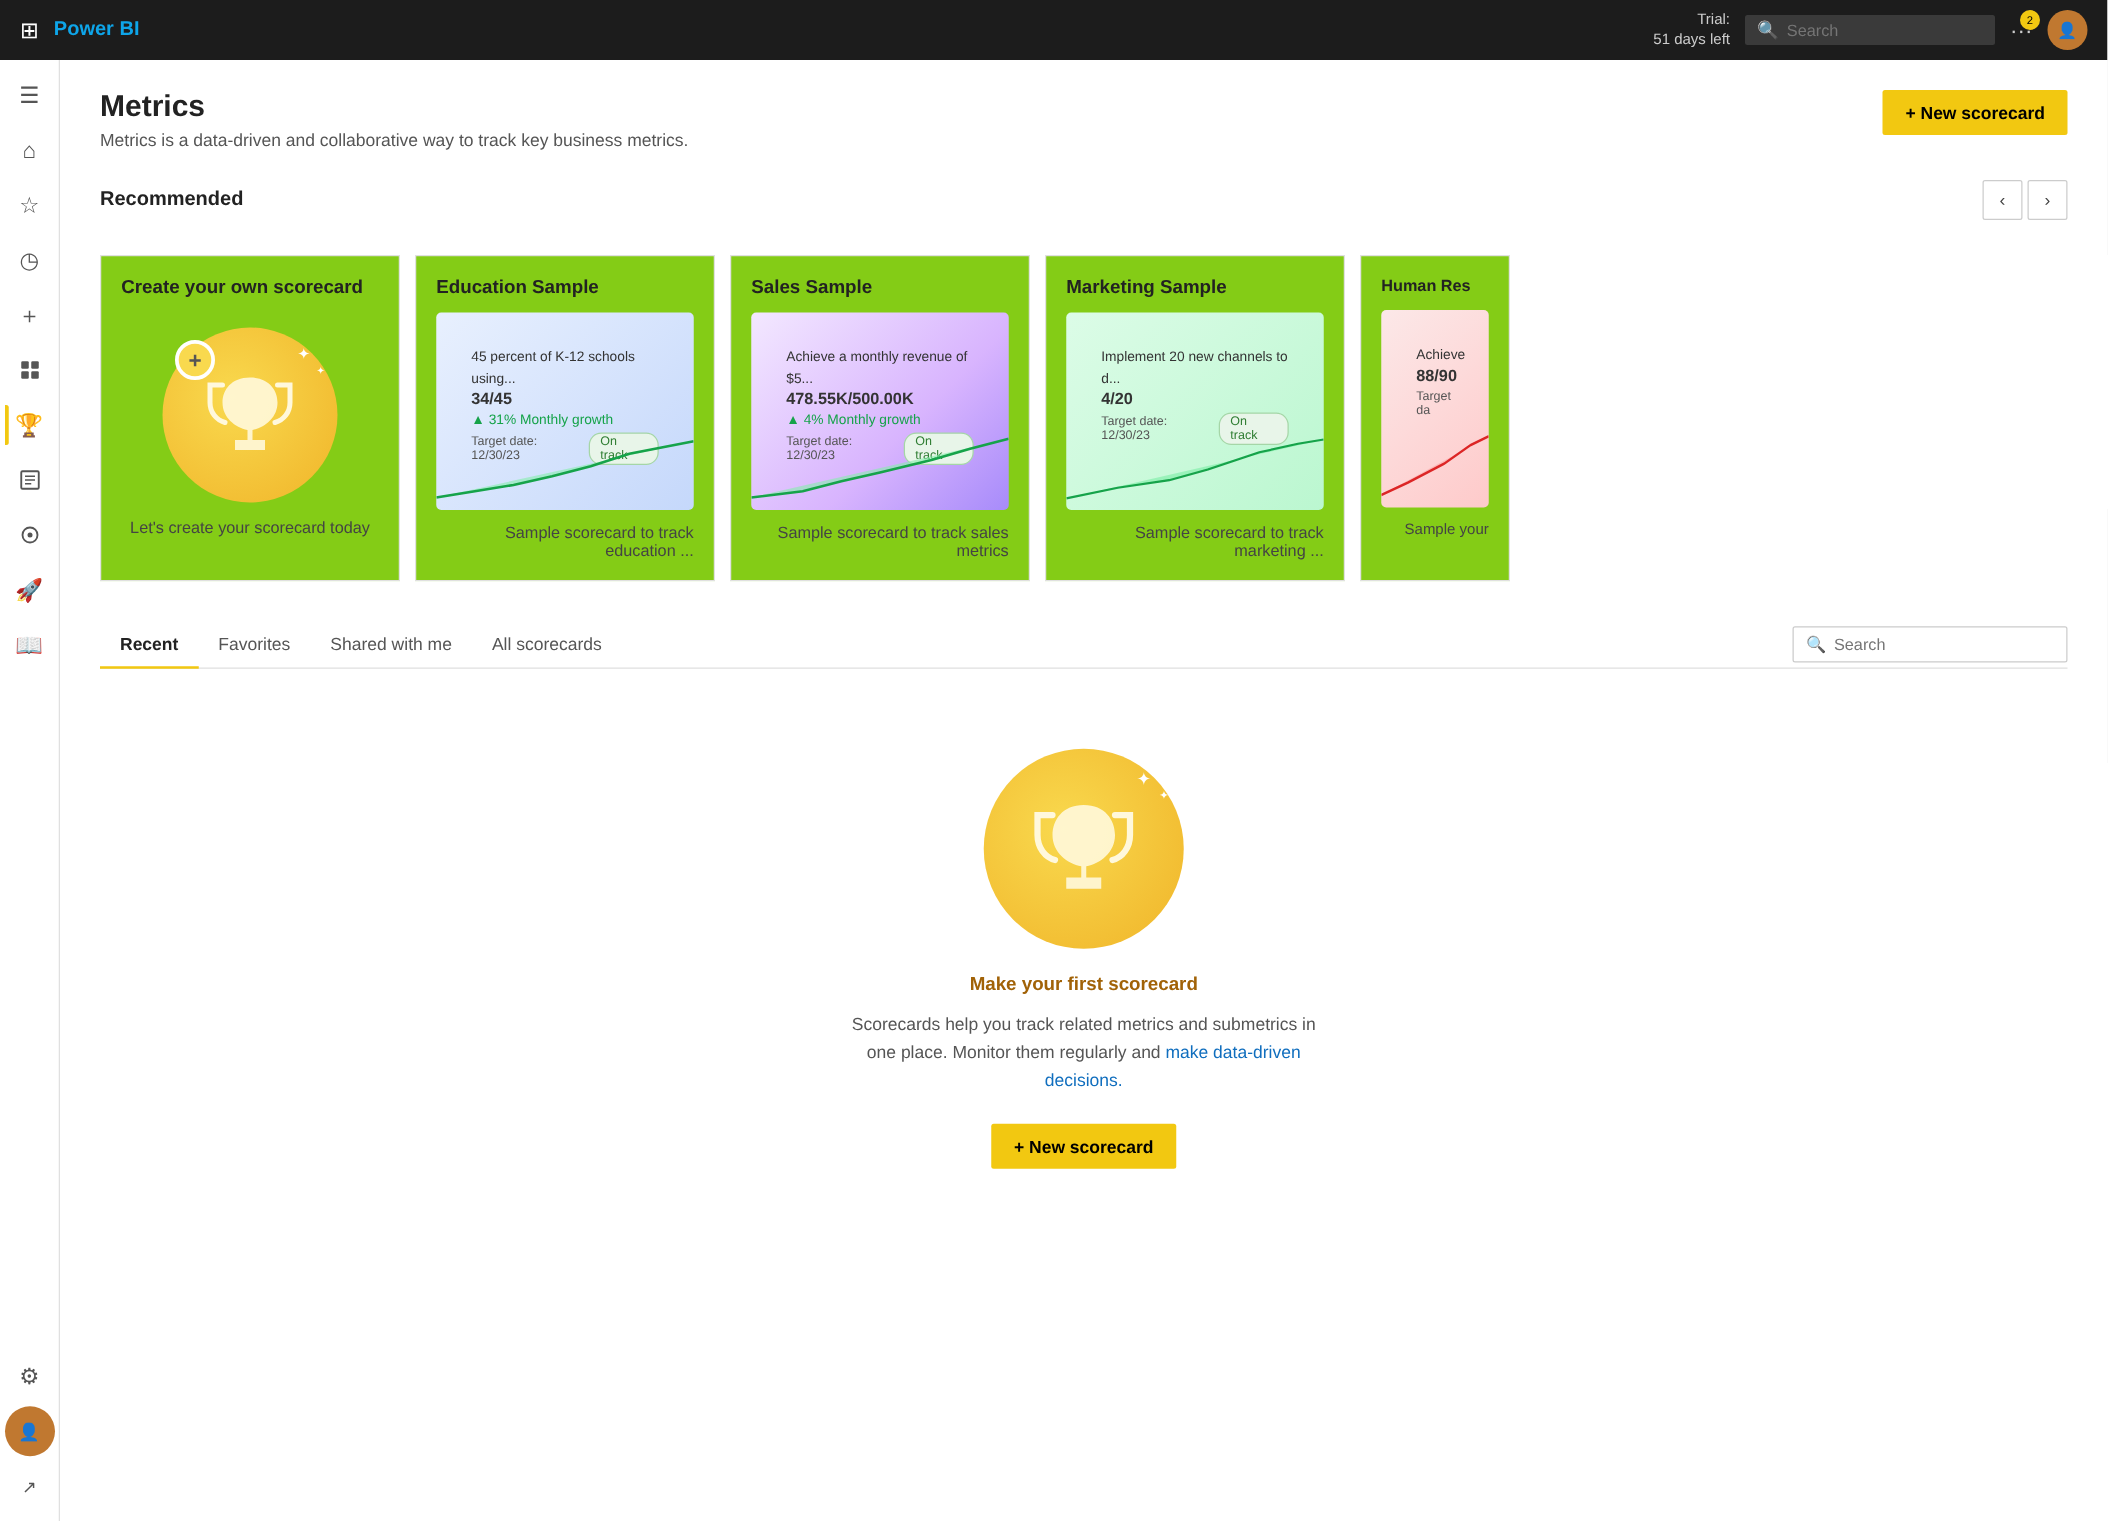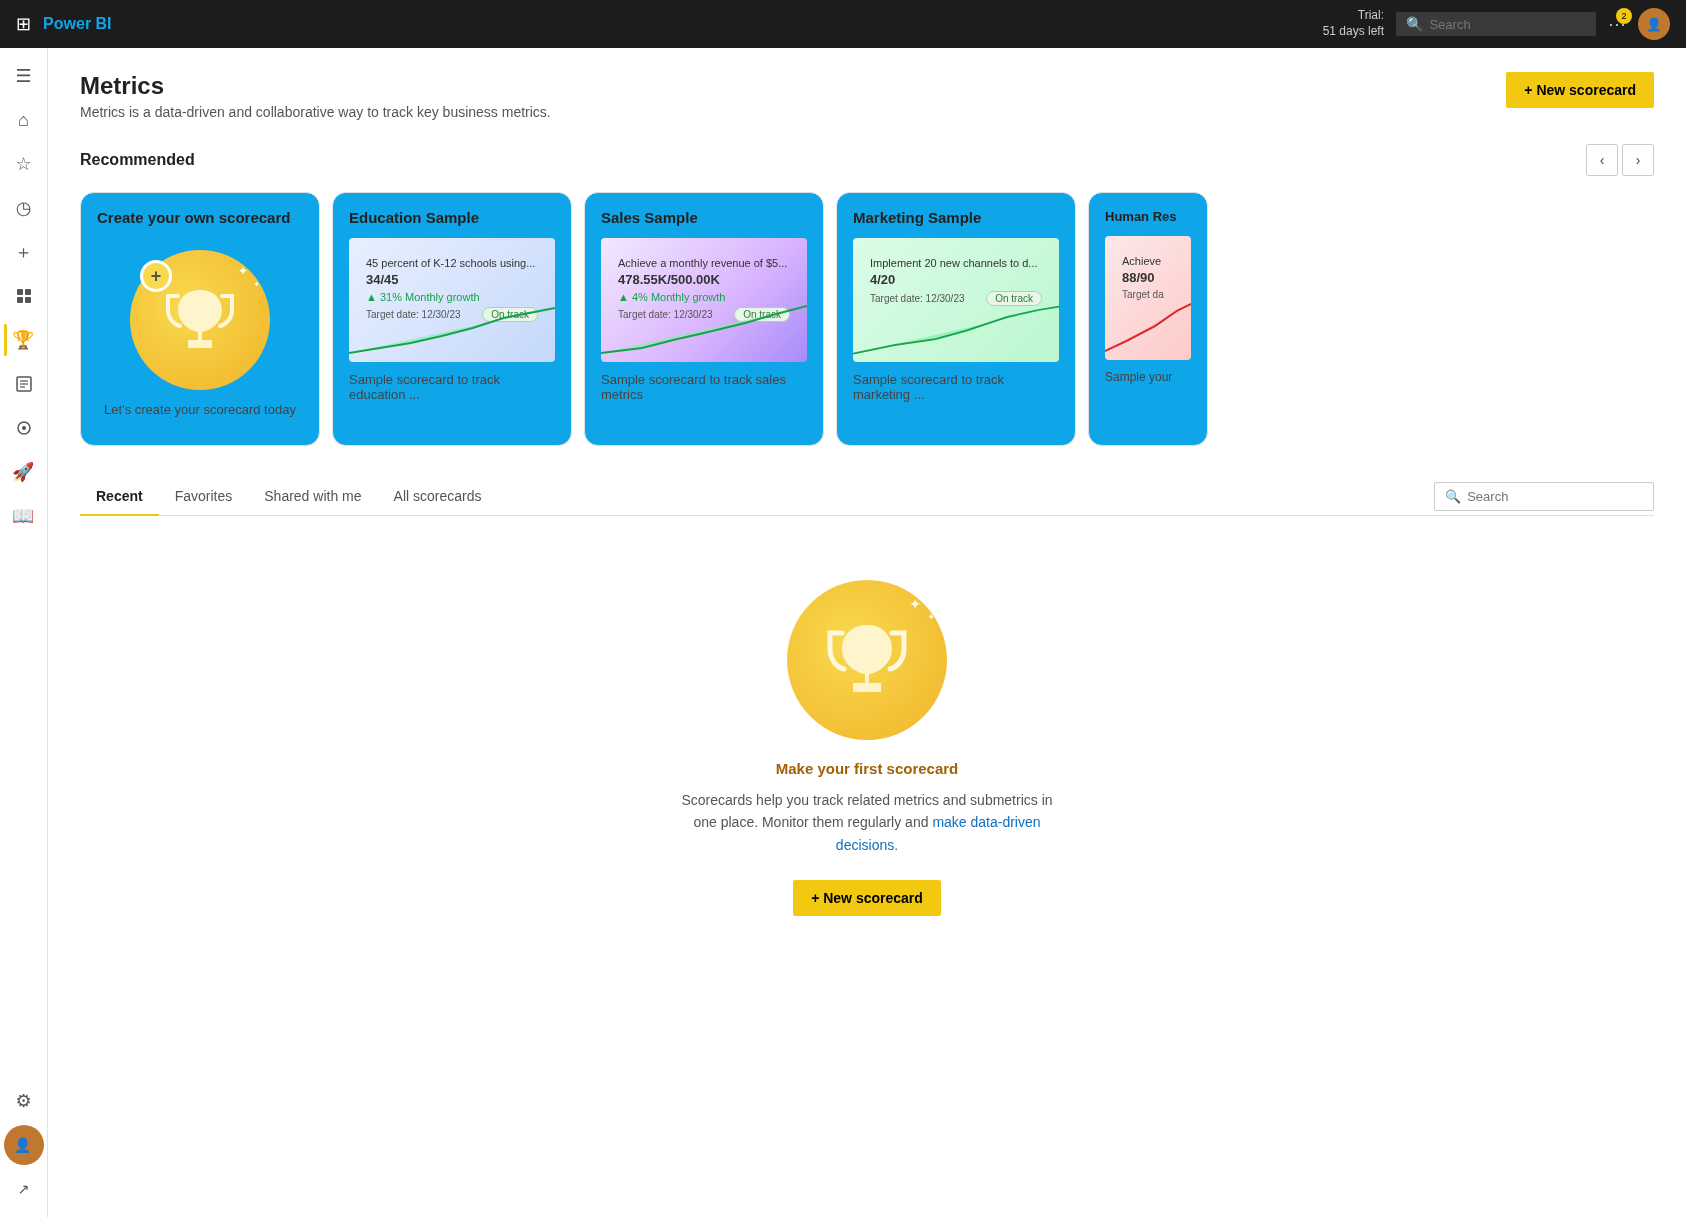--- a/index.html
+++ b/index.html
@@ -160,28 +160,29 @@
       color: #444;
     }
 
     
     .cards-row {
       display: flex;
       gap: 12px;
       overflow: hidden;
     }
     .scorecard-card {
-      background: #0ea5e9;
+      background: #84cc16;
       border: 1px solid #e0e0e0;
-      border-radius: 14px;
+      border-radius: 0;
       width: 240px;
       min-width: 240px;
       padding: 16px;
       cursor: pointer;
       flex-shrink: 0;
+      margin-top: 12px;
     }
     .card-title { font-size: 15px; font-weight: 600; color: #222; margin-bottom: 12px; }
     .card-create {
       display: flex;
       flex-direction: column;
       align-items: center;
       padding: 12px 0;
     }
     .trophy-circle-large {
       width: 140px;
@@ -203,28 +204,28 @@
       background: #f9d94e;
       border: 3px solid #fff;
       border-radius: 50%;
       display: flex;
       align-items: center;
       justify-content: center;
       font-size: 18px;
       color: #555;
       font-weight: 700;
     }
-    .card-description { font-size: 13px; color: #444; text-align: left; }
+    .card-description { font-size: 13px; color: #444; text-align: right; }
 
     
     .sample-card-preview {
       border-radius: 4px;
-      padding: 17px;
+      padding: 28px;
       margin-bottom: 10px;
-      height: 124px;
+      height: 158px;
       overflow: hidden;
       position: relative;
     }
     .preview-blue { background: linear-gradient(135deg, #e8f0fe 0%, #c5d8fb 100%); }
     .preview-purple { background: linear-gradient(135deg, #f3e8ff 0%, #d8b4fe 60%, #a78bfa 100%); }
     .preview-green { background: linear-gradient(135deg, #dcfce7 0%, #bbf7d0 100%); }
     .preview-pink { background: linear-gradient(135deg, #fce8e8 0%, #fecaca 100%); }
 
     .preview-text { font-size: 11px; color: #333; line-height: 1.5; }
     .preview-count { font-size: 13px; font-weight: 600; color: #333; }

